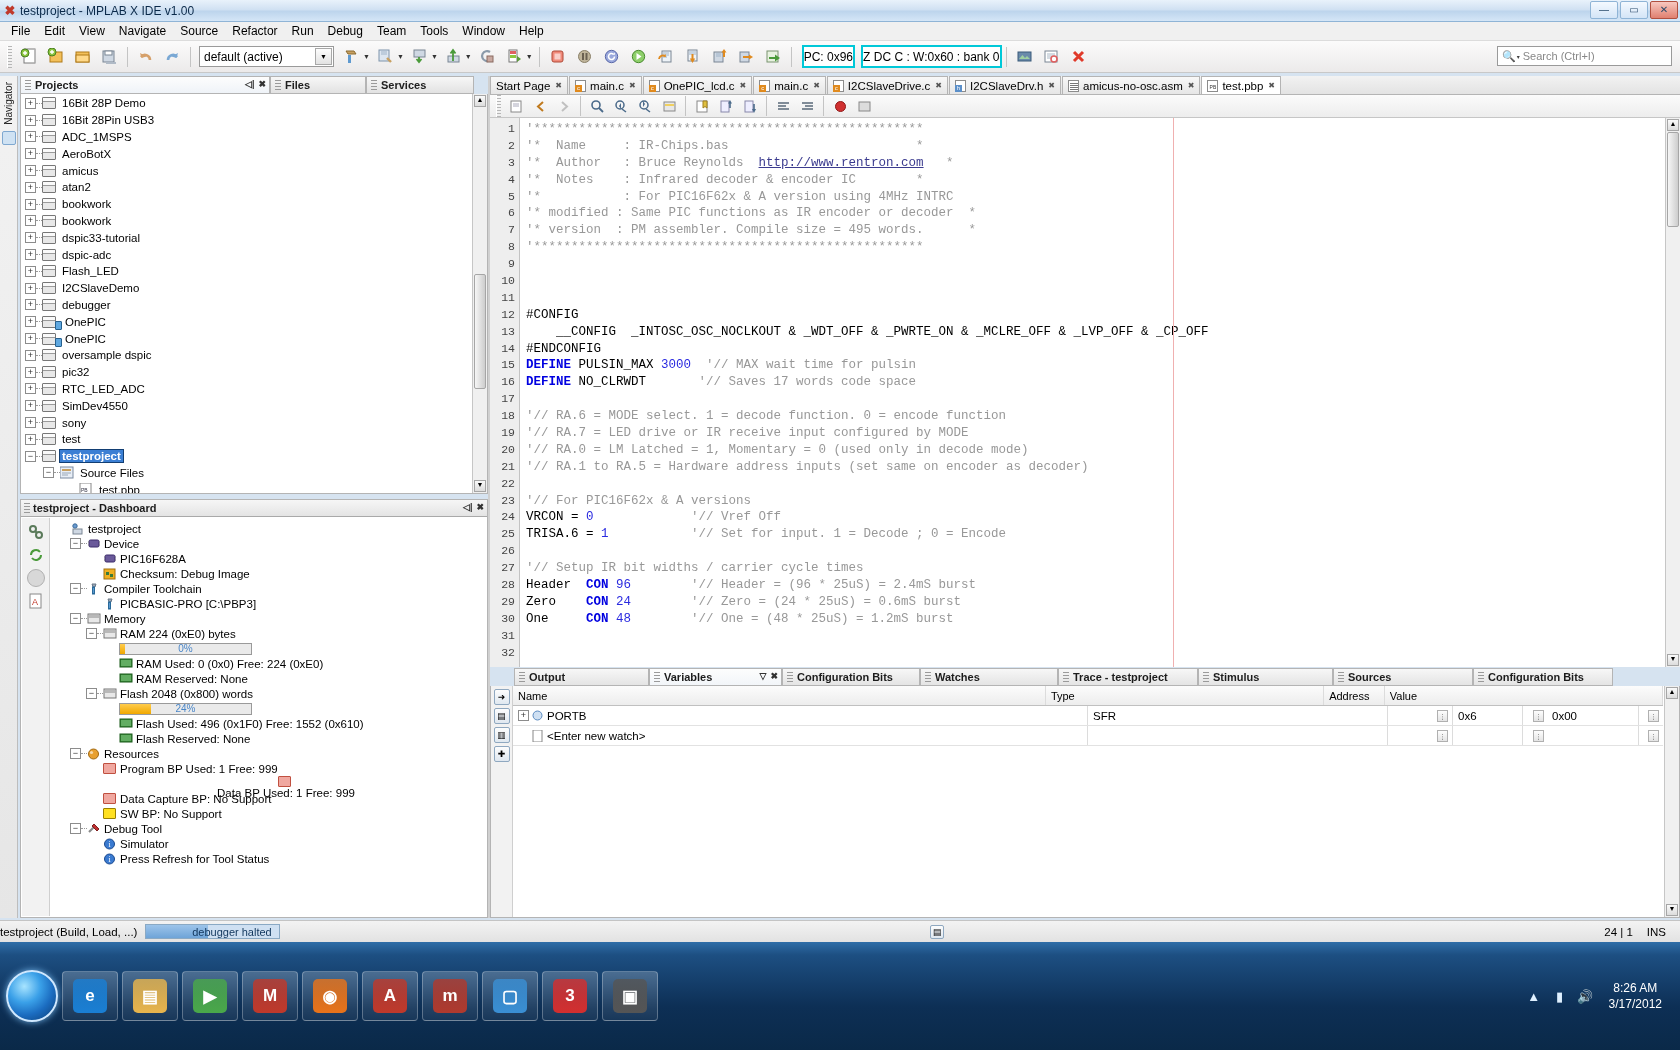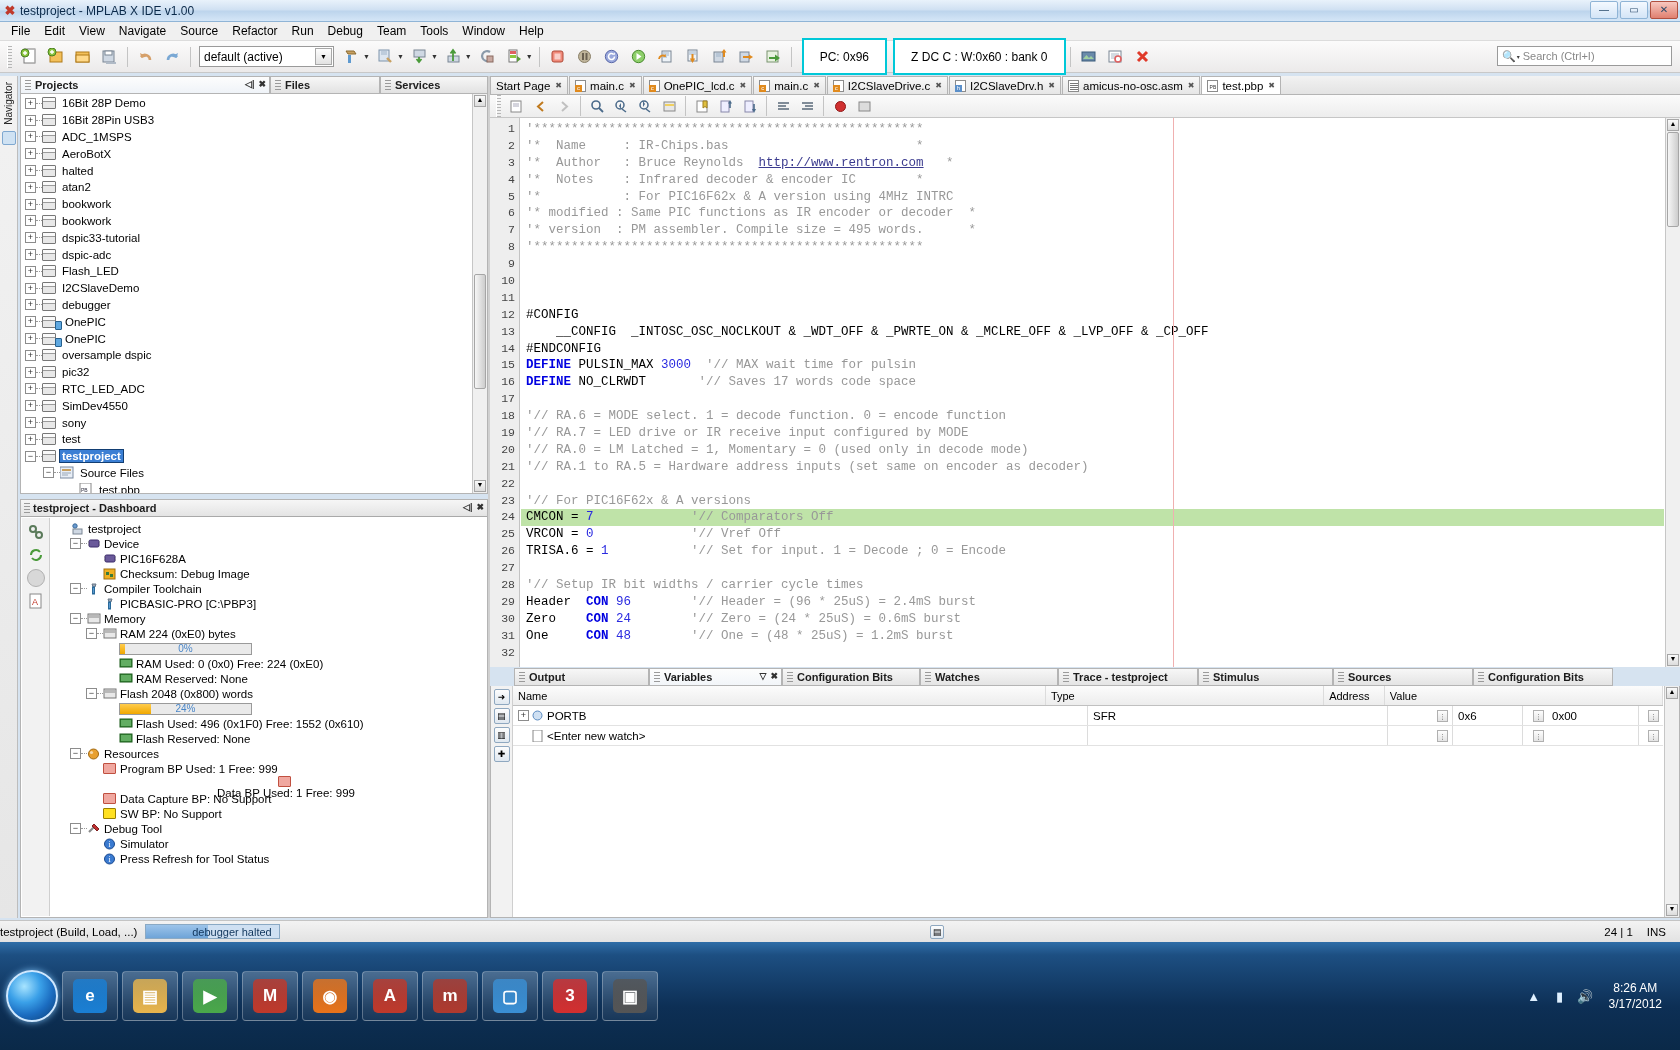--- a/index.html
+++ b/index.html
@@ -56,22 +56,22 @@
     width:135px; height:21px; border:1px solid #9a9a9a; background:#fff;
     display:flex; align-items:center; font-size:12px; padding-left:4px;
     position:relative; margin:0 4px;
   }
   .combo .cb-arrow {
     position:absolute; right:1px; top:1px; width:17px; height:17px;
     background:linear-gradient(180deg,#fdfdfd,#e2e2e2); border:1px solid #a8a8a8;
     display:flex; align-items:center; justify-content:center; font-size:7px;
   }
   .pcbox {
-    height:37px; border:2px solid #00c8d8; background:#fff;
-    display:flex; align-items:center; padding:0 16px; font-size:12px; margin-left:6px;
+    height:23px; border:2px solid #00c8d8; background:#fff;
+    display:flex; align-items:center; padding:0 0; font-size:12px; margin-left:6px;
   }
   .searchbox {
     position:absolute; right:8px; top:5px; width:175px; height:20px;
     border:1px solid #9a9a9a; background:#fff; display:flex; align-items:center;
     font-size:11px; color:#888; padding-left:2px;
   }
   .searchbox .mag { color:#2a6fb8; font-size:11px; margin:0 1px 0 2px;}
   .searchbox .dn { font-size:6px; color:#444; margin-right:3px;}
 
   
@@ -483,21 +483,21 @@
 
   <div class="projtabs" id="projtabs">
       <div class="ptab active" style="width: 250px;">
         <span class="dots"></span>
         <span>Projects</span>
         <div class="ph-btns">
           <span>◁|</span>
           <span>✖</span>
         </div>
       </div>
-      <div class="ptab" style="width: 110px;">
+      <div class="ptab" style="width: 96px;">
         <span class="dots"></span>
         <span>Files</span>
       </div>
       <div class="ptab" style="width: 108px;">
         <span class="dots"></span>
         <span>Services</span>
       </div>
     </div>
 
   <div class="projtree">
@@ -523,21 +523,21 @@
         <div class="tree-row" style="padding-left: 4px;">
           <span class="tw">+</span>
           <span class="tdash"></span>
           <span class="ficon"></span>
           <span class="tree-label">AeroBotX</span>
         </div>
         <div class="tree-row" style="padding-left: 4px;">
           <span class="tw">+</span>
           <span class="tdash"></span>
           <span class="ficon"></span>
-          <span class="tree-label">halted</span>
+          <span class="tree-label">amicus</span>
         </div>
         <div class="tree-row" style="padding-left: 4px;">
           <span class="tw">+</span>
           <span class="tdash"></span>
           <span class="ficon"></span>
           <span class="tree-label">atan2</span>
         </div>
         <div class="tree-row" style="padding-left: 4px;">
           <span class="tw">+</span>
           <span class="tdash"></span>
@@ -1076,21 +1076,20 @@
           <div class="cline"><span class="">#ENDCONFIG</span></div>
           <div class="cline"><span class="kw">DEFINE</span><span class=""> PULSIN_MAX </span><span class="num">3000</span><span class="cmt">  '// MAX wait time for pulsin</span></div>
           <div class="cline"><span class="kw">DEFINE</span><span class=""> NO_CLRWDT       </span><span class="cmt">'// Saves 17 words code space</span></div>
           <div class="cline">&nbsp;</div>
           <div class="cline"><span class="cmt">'// RA.6 = MODE select. 1 = decode function. 0 = encode function</span></div>
           <div class="cline"><span class="cmt">'// RA.7 = LED drive or IR receive input configured by MODE</span></div>
           <div class="cline"><span class="cmt">'// RA.0 = LM Latched = 1, Momentary = 0 (used only in decode mode)</span></div>
           <div class="cline"><span class="cmt">'// RA.1 to RA.5 = Hardware address inputs (set same on encoder as decoder)</span></div>
           <div class="cline">&nbsp;</div>
           <div class="cline"><span class="cmt">'// For PIC16F62x &amp; A versions</span></div>
-          <div class="cline hl"><span class="">CMCON = </span><span class="num">7</span><span class="cmt">             '// Comparators Off</span></div>
           <div class="cline"><span class="">VRCON = </span><span class="num">0</span><span class="cmt">             '// Vref Off</span></div>
           <div class="cline"><span class="">TRISA.6 = </span><span class="num">1</span><span class="cmt">           '// Set for input. 1 = Decode ; 0 = Encode</span></div>
           <div class="cline">&nbsp;</div>
           <div class="cline"><span class="cmt">'// Setup IR bit widths / carrier cycle times</span></div>
           <div class="cline"><span class="">Header  </span><span class="kw">CON</span><span class="num"> 96</span><span class="cmt">        '// Header = (96 * 25uS) = 2.4mS burst</span></div>
           <div class="cline"><span class="">Zero    </span><span class="kw">CON</span><span class="num"> 24</span><span class="cmt">        '// Zero = (24 * 25uS) = 0.6mS burst</span></div>
           <div class="cline"><span class="">One     </span><span class="kw">CON</span><span class="num"> 48</span><span class="cmt">        '// One = (48 * 25uS) = 1.2mS burst</span></div>
           <div class="cline">&nbsp;</div>
         </div>
       <div class="marginline" style="left:652px;"></div>

